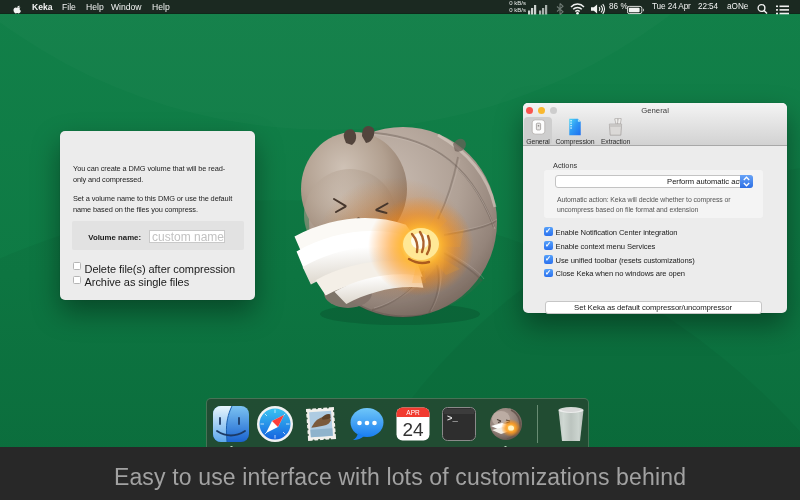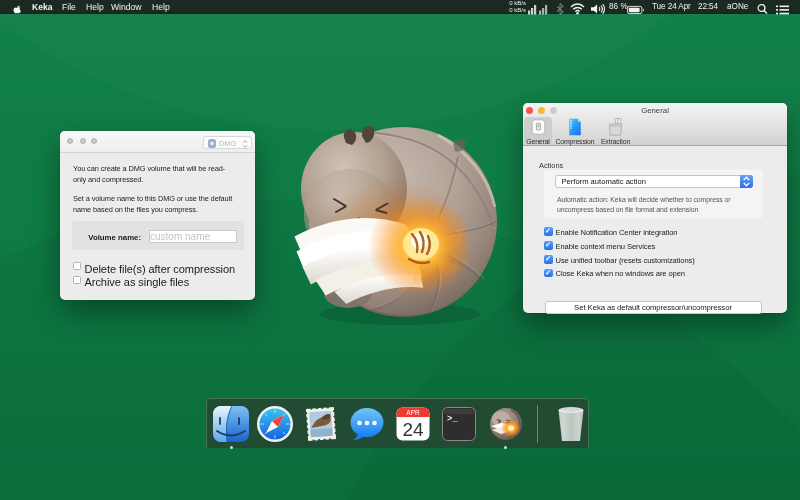--- a/index.html
+++ b/index.html
@@ -15,33 +15,33 @@
   
   .win { position:absolute; background:#ececec; border-radius:5px; box-shadow:0 12px 28px rgba(0,0,0,0.38), 0 0 1px rgba(0,0,0,0.3); }
   
   #lwin { left:60px; top:131px; width:195px; height:169px; }
   #lwin .tb { position:relative; height:22px; background:linear-gradient(#f8f8f8,#eeeeee); border-bottom:1px solid #d2d2d2; border-radius:5px 5px 0 0; }
   .dotg { position:absolute; width:6px; height:6px; border-radius:50%; background:#c8c8c8; border:0.5px solid #b5b5b5; top:7px; }
   #lwin .pop { position:absolute; left:143px; top:4.5px; width:49px; height:13.5px; background:#fcfcfc; border:1px solid #d8d8d8; border-radius:3px; font-size:7.4px; color:#b5b5b5; }
   #lwin p { position:absolute; left:13px; width:184px; line-height:11.4px; font-size:7.4px; color:#222; letter-spacing:-0.1px;}
   #lwin .grp { position:absolute; left:12px; top:90px; width:172px; height:29px; background:#e2e2e2; border-radius:2px; }
   #lwin .vlabel { position:absolute; right:114px; top:101.5px; font-size:7.8px; color:#1a1a1a; font-weight:bold;}
-  #lwin .field { position:absolute; left:89px; top:98.5px; width:88px; height:13.5px; background:#fff; border:1px solid #c9c9c9; font-size:10px; color:#c2c2c2; text-align:left; line-height:12px;}
+  #lwin .field { position:absolute; left:89px; top:98.5px; width:76px; height:13.5px; background:#fff; border:1px solid #c9c9c9; font-size:12px; color:#c2c2c2; text-align:right; line-height:12px;}
   .cb { position:absolute; width:8px; height:8px; background:#fff; border:1px solid #b5b5b5; border-radius:1.5px; }
   .cbl { position:absolute; font-size:11px; color:#1a1a1a; letter-spacing:-0.05px;}
   
   #rwin { left:523px; top:103px; width:264px; height:210px; }
   #rwin .hdr { position:relative; height:43px; background:linear-gradient(#f4f4f4,#d2d2d2); border-bottom:1px solid #a8a8a8; border-radius:5px 5px 0 0; }
   #rwin .title { position:absolute; width:100%; text-align:center; top:3px; font-size:7.8px; color:#3c3c3c; }
   .tl { position:absolute; width:7px; height:7px; border-radius:50%; top:3.8px; }
   #rwin .titem { position:absolute; text-align:center; font-size:6.9px; color:#2e2e2e; letter-spacing:-0.15px;}
   #rwin .sel { position:absolute; left:1px; top:13.5px; width:28px; height:28px; background:#cecece; border-radius:4px; }
-  #rwin .actions { position:absolute; left:16px; top:58px; font-size:7.4px; color:#333; }
+  #rwin .actions { position:absolute; left:30px; top:58px; font-size:7.4px; color:#333; }
   #rwin .abox { position:absolute; left:21px; top:66.5px; width:218.5px; height:48.5px; background:#f4f4f4; border-radius:3px; }
-  #rwin .select { position:absolute; left:31.5px; top:72px; width:198px; height:13px; background:#fff; border:1px solid #c3c3c3; border-radius:3px; font-size:7.6px; color:#111; line-height:11.5px; padding-left:6px;}
+  #rwin .select { position:absolute; left:31.5px; top:72px; width:198px; height:13px; background:#fff; border:1px solid #c3c3c3; border-radius:3px; font-size:7.6px; color:#111; line-height:11.5px; padding-left:6px;text-align:right;}
   #rwin .selbtn { position:absolute; right:-1px; top:-1px; width:13px; height:13px; background:linear-gradient(#67a3f8,#2d6fe4); border-radius:0 3px 3px 0; }
   #rwin .desc { position:absolute; left:34px; top:92px; width:205px; font-size:6.9px; line-height:9.6px; color:#555; letter-spacing:-0.08px;}
   .bcb { position:absolute; width:8.5px; height:8.5px; background:linear-gradient(#55a0f9,#2a70ee); border-radius:2px; color:#fff; font-size:7.5px; text-align:center; line-height:8.5px; font-weight:bold;}
   #rwin .cbl { font-size:7.6px; letter-spacing:-0.1px;}
   #rwin .btn { position:absolute; left:21.5px; top:186px; width:217px; height:13px; background:#fff; border:1px solid #c6c6c6; border-radius:3px; font-size:7.8px; color:#1a1a1a; text-align:center; line-height:12px; letter-spacing:-0.1px;margin-top:12px;}
   
   #dock { position:absolute; left:206px; top:398px; width:383px; height:50px; background:rgba(38,71,49,0.85); border:1px solid rgba(130,170,140,0.4); border-bottom:none; border-radius:5px 5px 0 0; }
   .dicon { position:absolute; top:6px; width:38px; height:38px; }
   .ddot { position:absolute; top:47px; width:3px; height:3px; border-radius:50%; background:#cfe3cf; }
 </style>
@@ -233,35 +233,20 @@
     <g stroke="#a4521a" stroke-width="2.4" fill="none" stroke-linecap="round" opacity="0.9">
       <path d="M124 127 q7 8 5 18"></path>
       <path d="M132 125 q6 9 2 20"></path>
       <path d="M140 129 q4 10 -1 18"></path>
       <path d="M121 152 q10 6 20 3"></path>
     </g>
 
     </svg>
 
   <div class="win" id="lwin">
-    <div class="tb">
-      <div class="dotg" style="left:6.5px"></div>
-      <div class="dotg" style="left:19.5px"></div>
-      <div class="dotg" style="left:31px"></div>
-      <div class="pop">
-        <svg style="position:absolute;left:4px;top:2.5px" width="8" height="9" viewBox="0 0 8 9">
-          <rect x="0.5" y="0.5" width="7" height="8" rx="1.6" fill="#9db4c8" stroke="#7d95a9" stroke-width="0.6"></rect>
-          <circle cx="4" cy="4.5" r="1.7" fill="#e9eef2"></circle>
-        </svg>
-        <span style="position:absolute;left:15px;top:2.5px">DMG</span>
-        <svg style="position:absolute;right:3.5px;top:3px" width="6" height="8" viewBox="0 0 6 8">
-          <path d="M1 2.7 L3 0.7 L5 2.7 M1 5.3 L3 7.3 L5 5.3" fill="none" stroke="#9a9a9a" stroke-width="0.9"></path>
-        </svg>
-      </div>
-    </div>
     <p style="top:61.5px">Set a volume name to this DMG or use the default<br>name based on the files you compress.</p>
     <p style="top:32px">You can create a DMG volume that will be read-<br>only and compressed.</p>
     <div class="grp"></div>
     <div class="vlabel">Volume name:</div>
     <div class="field">custom name</div>
     <div class="cb" style="left:13px; top:131px"></div>
     <div class="cbl" style="left:24.5px; top:132px">Delete file(s) after compression</div>
     <div class="cb" style="left:13px; top:144.5px"></div>
     <div class="cbl" style="left:24.5px; top:145px">Archive as single files</div>
   </div>
@@ -471,13 +456,16 @@
             <stop offset="0.8" stop-color="#f6f6f6"></stop>
             <stop offset="1" stop-color="#dcdcdc"></stop>
       </linearGradient>
         </defs>
       <path d="M6.5 5 L31.5 5 L28 36 L10 36 Z" fill="url(#tr)" opacity="0.8"></path>
       <ellipse cx="19" cy="5" rx="12.5" ry="3" fill="#f2f2f2" opacity="0.85"></ellipse>
       <ellipse cx="19" cy="5" rx="9.5" ry="1.9" fill="#d8d8d8"></ellipse>
     </svg>
   </div>
 
+  <div id="banner">
+      <div>Easy to use interface with lots of customizations behind</div>
+    </div>
 </div>
 
 </body></html>

